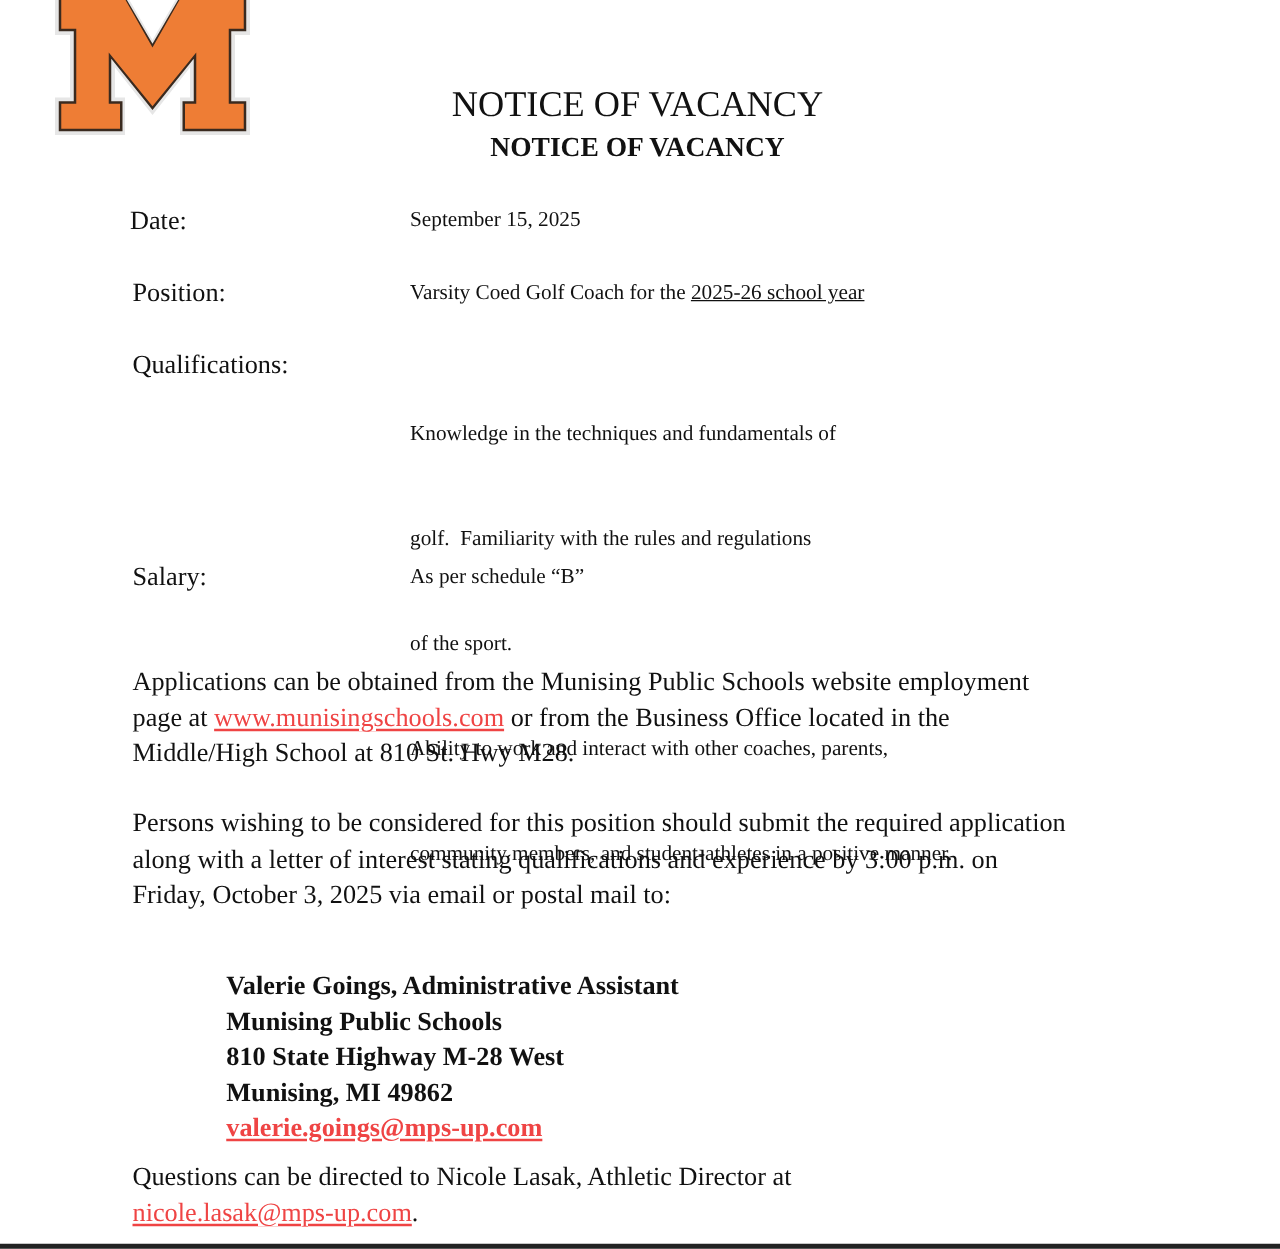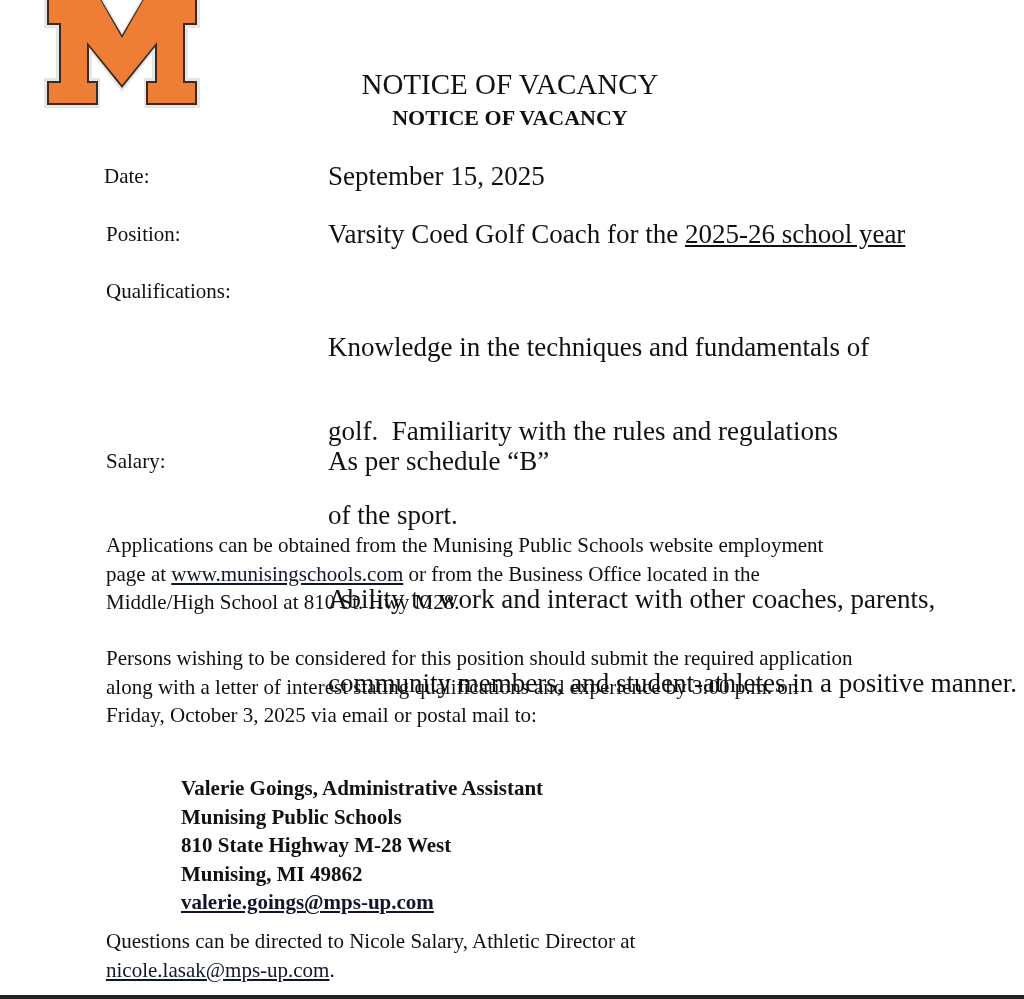--- a/index.html
+++ b/index.html
@@ -33,35 +33,35 @@
     .title-wrap.t2 { top: 64px; font-size: 22px; line-height: 28px; font-weight: bold; }
 
     .field-label {
       position: absolute;
       font-size: 21px;
       line-height: 28px;
     }
     .field-value {
       position: absolute;
       left: 328px;
-      font-size: 27px;
+      font-size: 17px;
       line-height: 28px;
       white-space: pre;
     }
     .underline { text-decoration: underline; }
     .para {
       position: absolute;
       left: 106px;
       width: 900px;
       font-size: 21px;
       line-height: 28.5px;
     }
     .para .line { display: block; white-space: pre; }
     .link {
-      color: #0f172a;
+      color: #ef4444;
       text-decoration: underline;
       cursor: pointer;
     }
     .address {
       position: absolute;
       left: 181px;
       top: 757px;
       font-size: 21px;
       line-height: 28.5px;
       font-weight: bold;
@@ -122,17 +122,17 @@
 
 <div class="address">
   <span class="line">Valerie Goings, Administrative Assistant</span>
   <span class="line">Munising Public Schools</span>
   <span class="line">810 State Highway M-28 West</span>
   <span class="line">Munising, MI 49862</span>
   <span class="line"><a class="link">valerie.goings@mps-up.com</a></span>
 </div>
 
 <div class="para" style="top:927px;">
-  <span class="line">Questions can be directed to Nicole Salary, Athletic Director at</span>
+  <span class="line">Questions can be directed to Nicole Lasak, Athletic Director at</span>
   <span class="line"><a class="link">nicole.lasak@mps-up.com</a><span>.</span></span>
 </div>
 
 <div class="bottom-rule"></div>
 
 </body></html>

